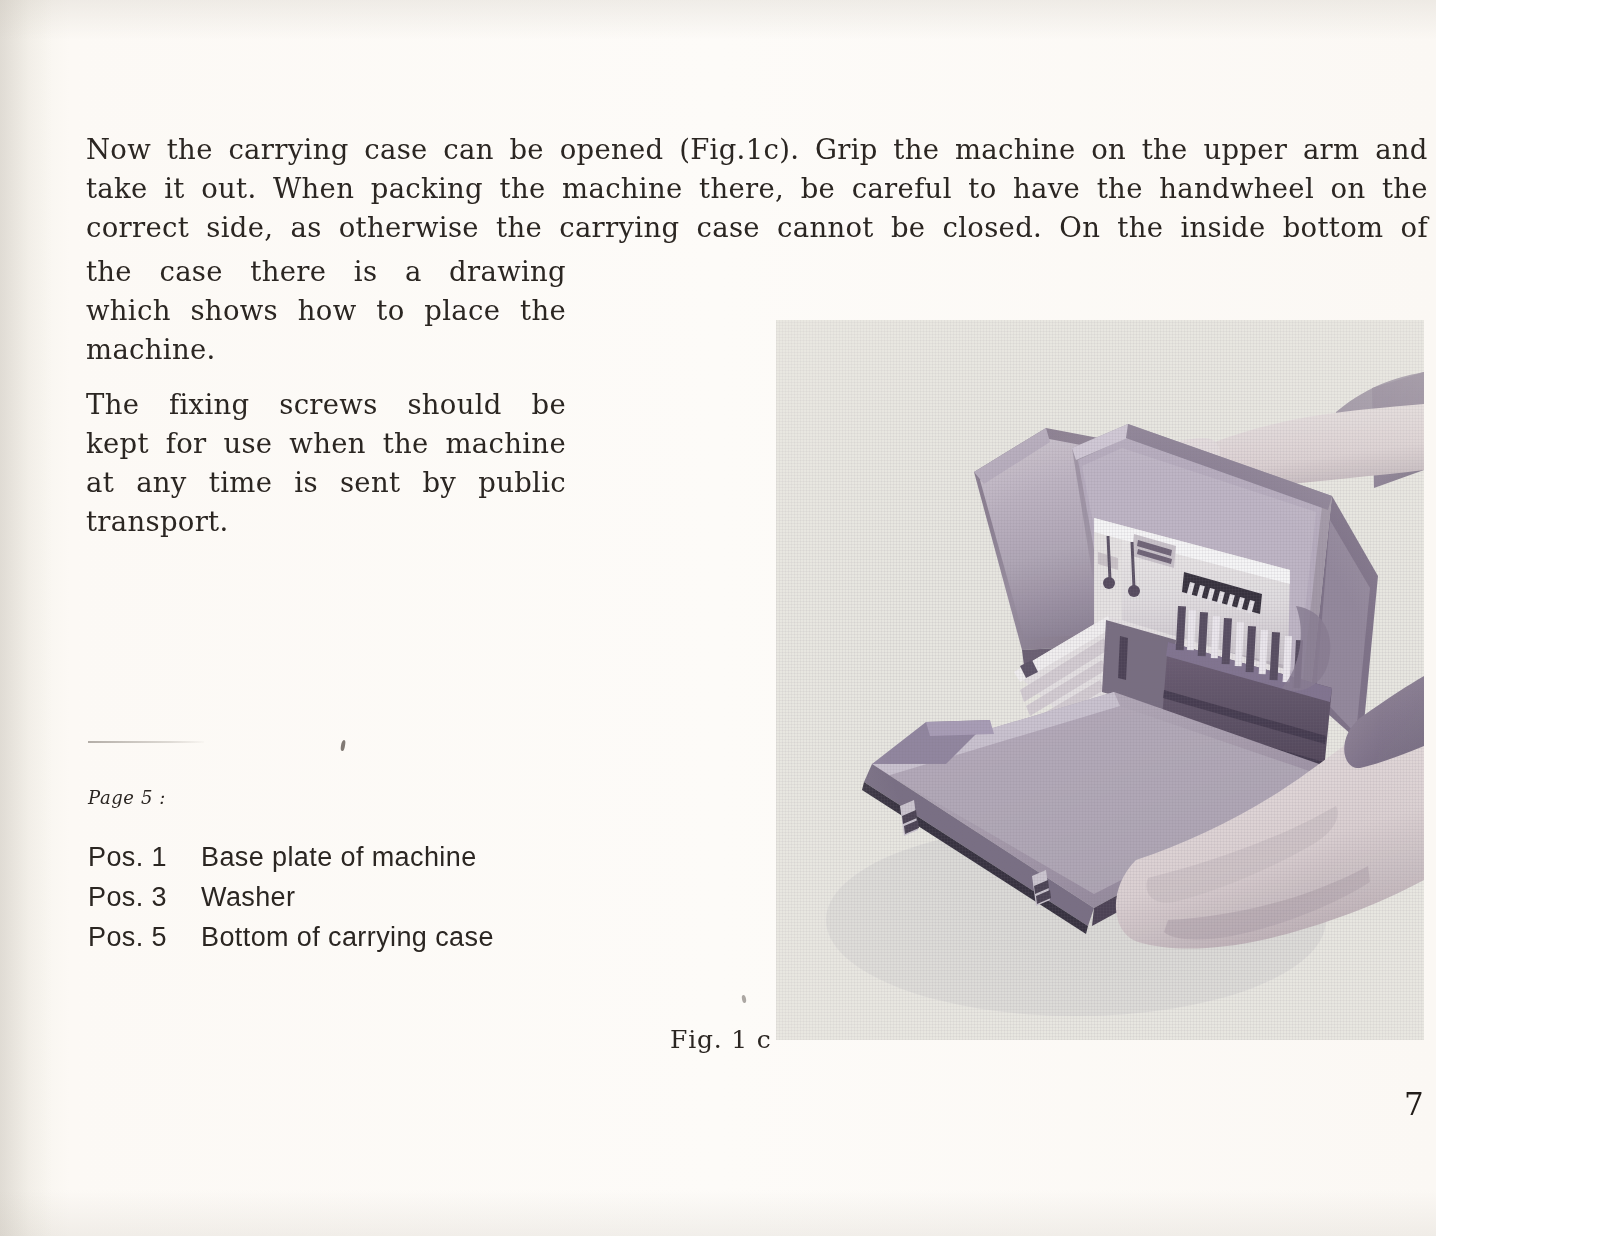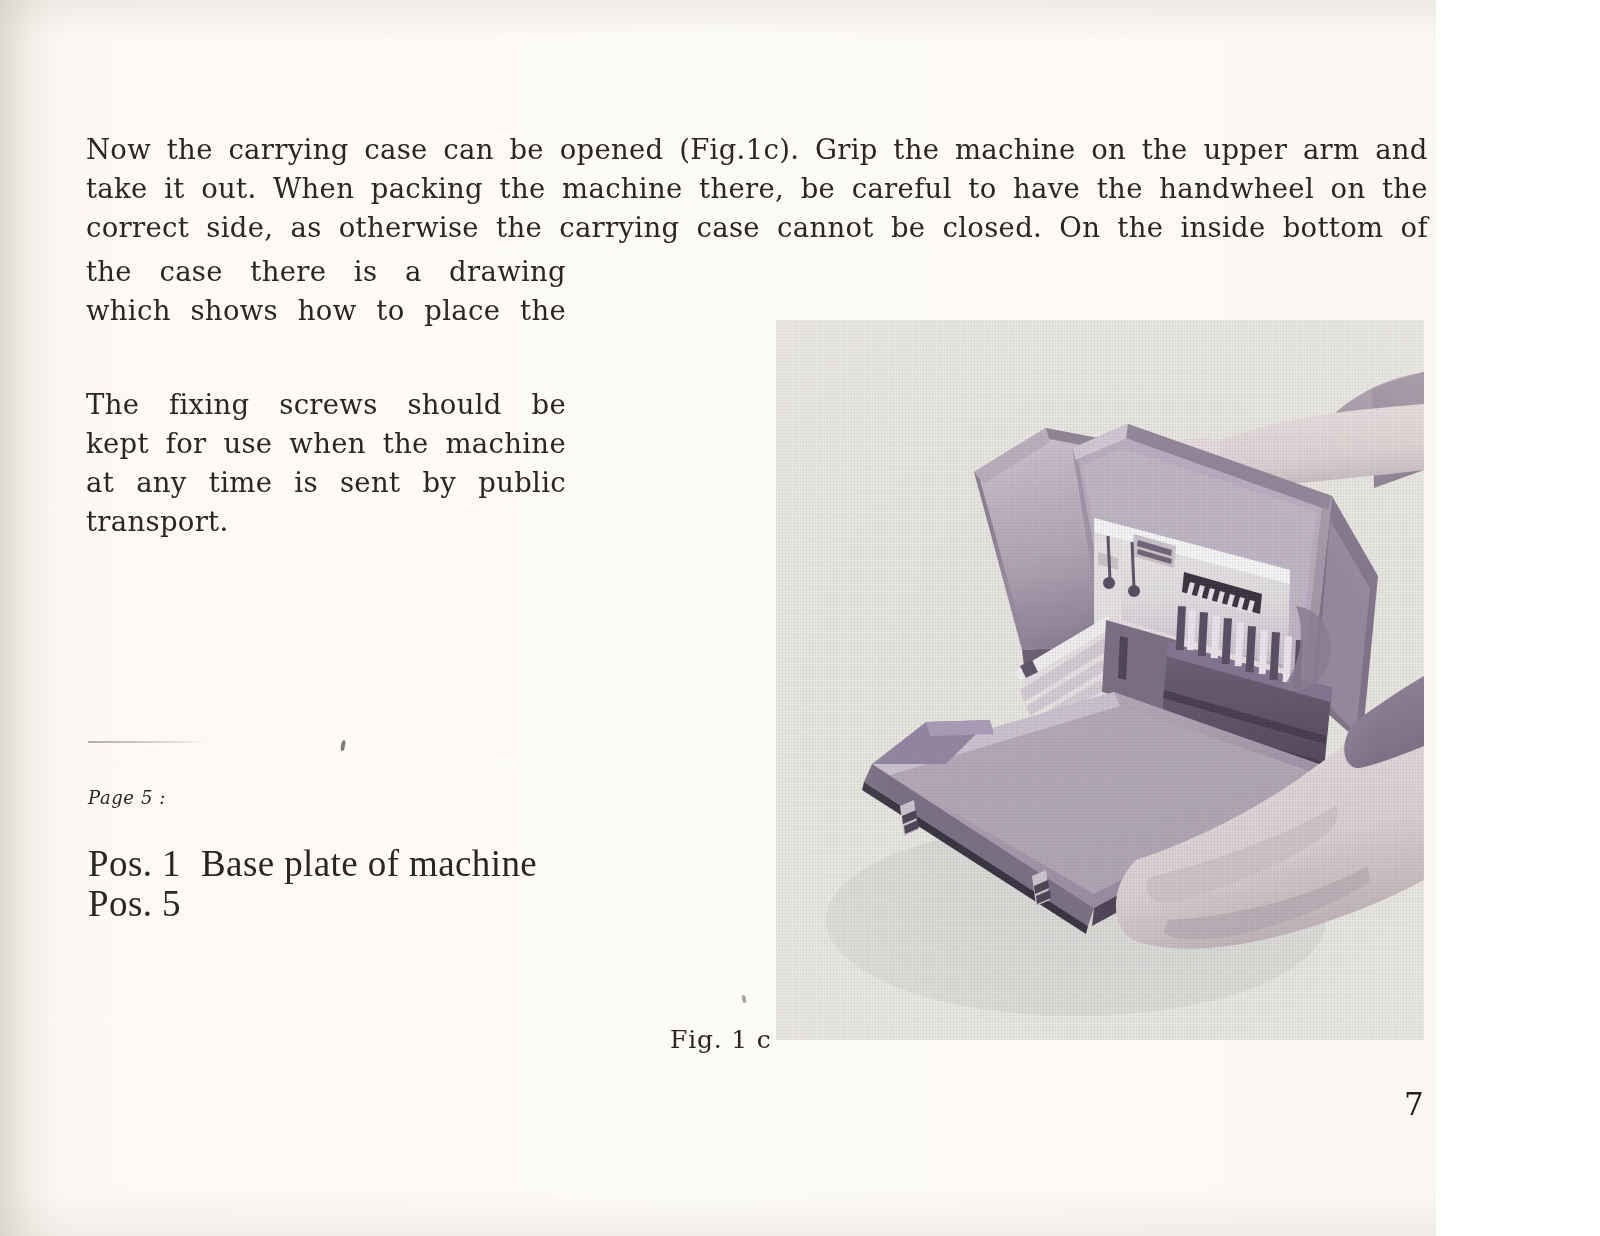--- a/index.html
+++ b/index.html
@@ -123,22 +123,22 @@
     font-family: "DejaVu Serif", serif;
     font-style: italic;
     font-size: 18px;
     color: #2b2622;
     letter-spacing: 0.6px;
   }
   .pos-list {
     position: absolute;
     left: 88px;
     top: 842px;
-    font-family: Liberation Serif, serif;
-    font-size: 37px;
+    font-family: Liberation Sans, sans-serif;
+    font-size: 27px;
     color: #2b2622;
   }
   .pos-row {
     display: flex;
     align-items: baseline;
     height: 40px;
     letter-spacing: 0.4px;
   }
   .pos-key { width: 113px; flex: 0 0 113px; white-space: nowrap; }
   .pos-val { white-space: nowrap; }
@@ -275,20 +275,23 @@
         </div>
       <div class="just-line">
 
       <span>which</span>
           <span>shows</span>
           <span>how</span>
           <span>to</span>
           <span>place</span>
           <span>the</span>
         </div>
+      <div class="just-line last">
+        <span>machine.</span>
+      </div>
     </div>
 
     <div class="text-col para-narrow p2">
       <div class="just-line">
 
       <span>The</span>
           <span>fixing</span>
           <span>screws</span>
           <span>should</span>
           <span>be</span>
@@ -322,21 +325,26 @@
     <div class="speck-2"></div>
 
     <div class="page5-label">Page 5 :</div>
 
     <div class="pos-list">
       <div class="pos-row">
         <span class="pos-key">Pos. 1</span>
         <span class="pos-val">Base plate of machine</span>
       </div>
       <div class="pos-row">
+        <span class="pos-key">Pos. 3</span>
+        <span class="pos-val">Washer</span>
+      </div>
+      <div class="pos-row">
         <span class="pos-key">Pos. 5</span>
+        <span class="pos-val">Bottom of carrying case</span>
       </div>
     </div>
 
     <div class="fig-caption">Fig. 1 c</div>
 
     <div class="page-number">7</div>
 
     <div class="photo">
       <svg viewBox="0 0 648 720" preserveAspectRatio="none">
         <defs>

